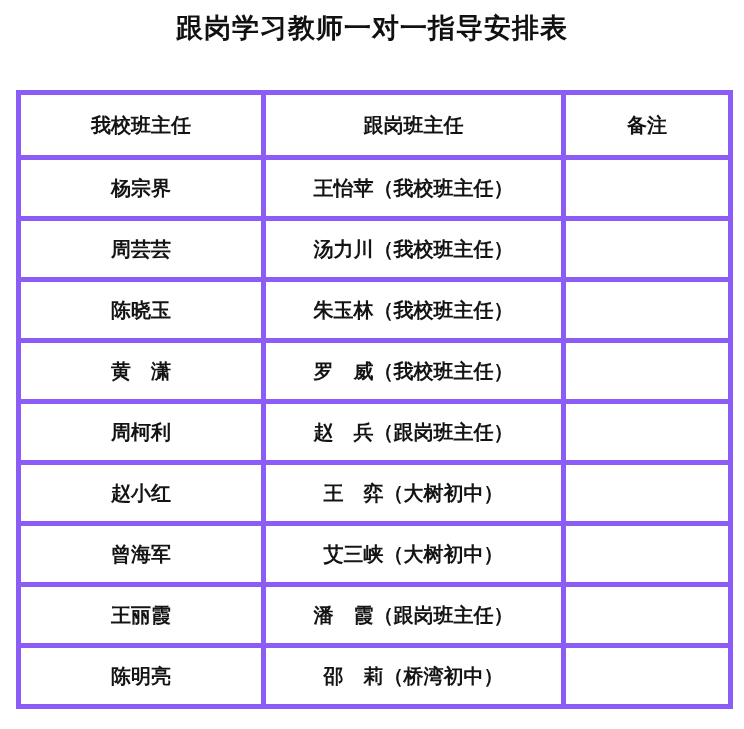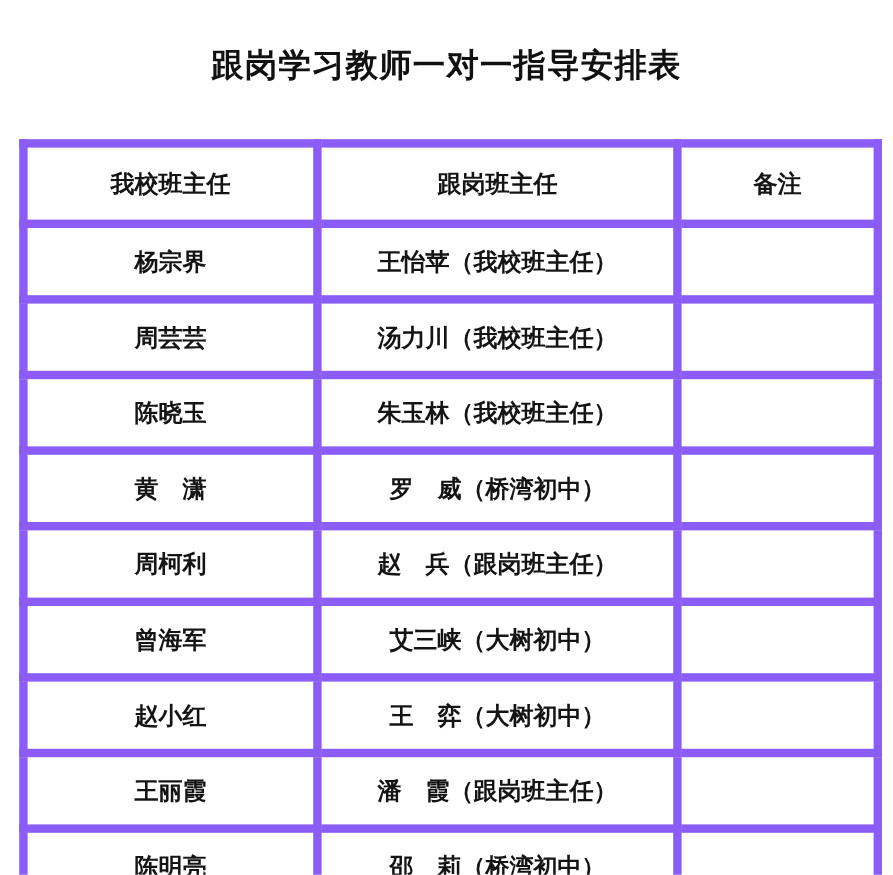--- a/index.html
+++ b/index.html
@@ -18,36 +18,36 @@
     position: relative;
     width: 744px;
     height: 729px;
     box-sizing: border-box;
   }
   .doc-title {
     text-align: center;
     font-size: 27px;
     font-weight: 700;
     letter-spacing: 1px;
-    padding-top: 36px;
+    padding-top: 10px;
     padding-bottom: 0;
     color: #111111;
     font-family: "DejaVu Sans", "Liberation Sans", sans-serif;
   }
   .table-wrap {
     margin: 44px auto 0 auto;
     width: 712px;
   }
   table.schedule {
     border-collapse: collapse;
     width: 100%;
     table-layout: fixed;
   }
   table.schedule td {
-    border: 7px solid #8b5cf6;
+    border: 5px solid #8b5cf6;
     height: 56px;
     text-align: center;
     vertical-align: middle;
     font-size: 20px;
     font-weight: 700;
     color: #141414;
     font-family: "DejaVu Sans", "Liberation Sans", sans-serif;
     padding: 0 4px;
     white-space: nowrap;
   }
@@ -91,36 +91,36 @@
           <td>汤力川（我校班主任）</td>
           <td class="note-cell"></td>
         </tr>
         <tr>
           <td>陈晓玉</td>
           <td>朱玉林（我校班主任）</td>
           <td class="note-cell"></td>
         </tr>
         <tr>
           <td>黄　潇</td>
-          <td>罗　威（桥湾初中）</td>
+          <td>罗　威（我校班主任）</td>
           <td class="note-cell"></td>
         </tr>
         <tr>
           <td>周柯利</td>
           <td>赵　兵（跟岗班主任）</td>
           <td class="note-cell"></td>
         </tr>
         <tr>
-          <td>曾海军</td>
-          <td>艾三峡（大树初中）</td>
+          <td>赵小红</td>
+          <td>王　弈（大树初中）</td>
           <td class="note-cell"></td>
         </tr>
         <tr>
-          <td>赵小红</td>
-          <td>王　弈（大树初中）</td>
+          <td>曾海军</td>
+          <td>艾三峡（大树初中）</td>
           <td class="note-cell"></td>
         </tr>
         <tr>
           <td>王丽霞</td>
           <td>潘　霞（跟岗班主任）</td>
           <td class="note-cell"></td>
         </tr>
         <tr>
           <td>陈明亮</td>
           <td>邵　莉（桥湾初中）</td>

